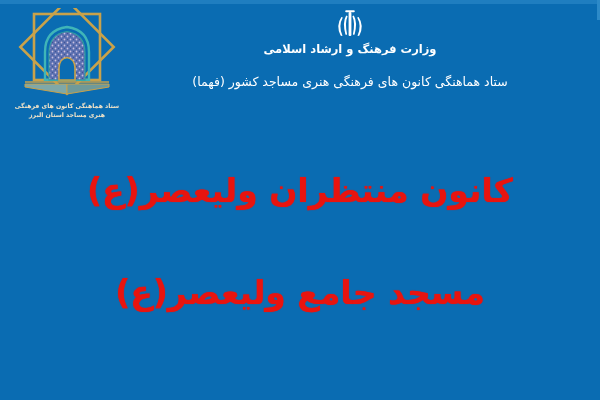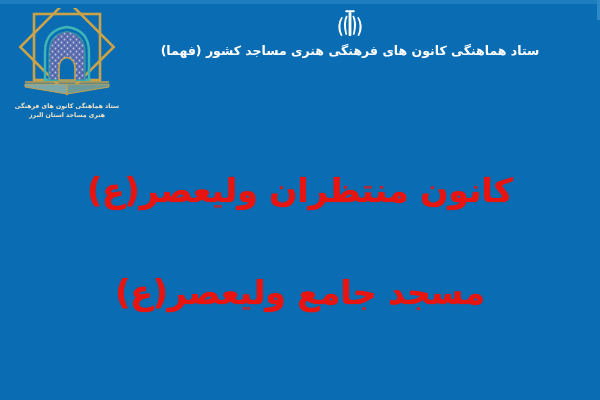--- a/index.html
+++ b/index.html
@@ -59,24 +59,24 @@
   .header-line-1 {
     color:#ffffff;
     font-size:11.5px;
     font-weight:bold;
     line-height:17px;
     white-space:nowrap;
   }
   .header-line-2 {
     color:#ffffff;
     font-size:12.5px;
-    font-weight:bold;
+    font-weight:normal;
     line-height:20px;
     white-space:nowrap;
-    margin-top:2px;
+    margin-top:14px;
   }
 
   
   .headline {
     position:absolute;
     left:0; width:600px;
     text-align:center;
     color:#e8140f;
     font-weight:bold;
     font-size:33px;
@@ -142,19 +142,20 @@
         <path d="M11.2 9.5 Q7.2 16 10.4 28.5 Q11.9 29.3 12.1 28.2 Q9.6 17 12.6 10.2 Z"></path>
 
         <path d="M18.8 9.5 Q22.8 16 19.6 28.5 Q18.1 29.3 17.9 28.2 Q20.4 17 17.4 10.2 Z"></path>
 
         <path d="M6.4 11 Q0.6 19.5 5.6 29.6 Q7.1 30.6 7.4 29.4 Q3.2 19.8 7.8 11.6 Z"></path>
 
         <path d="M23.6 11 Q29.4 19.5 24.4 29.6 Q22.9 30.6 22.6 29.4 Q26.8 19.8 22.2 11.6 Z"></path>
       </g>
     </svg>
 
+    <div class="header-line-1">وزارت فرهنگ و ارشاد اسلامی</div>
     <div class="header-line-2">ستاد هماهنگی کانون های فرهنگی هنری مساجد کشور (فهما)</div>
   </div>
 
   <div class="headline" id="headline-2">مسجد جامع ولیعصر(ع)</div>
   <div class="headline" id="headline-1">کانون منتظران ولیعصر(ع)</div>
 
 </div>
 
 </body></html>

